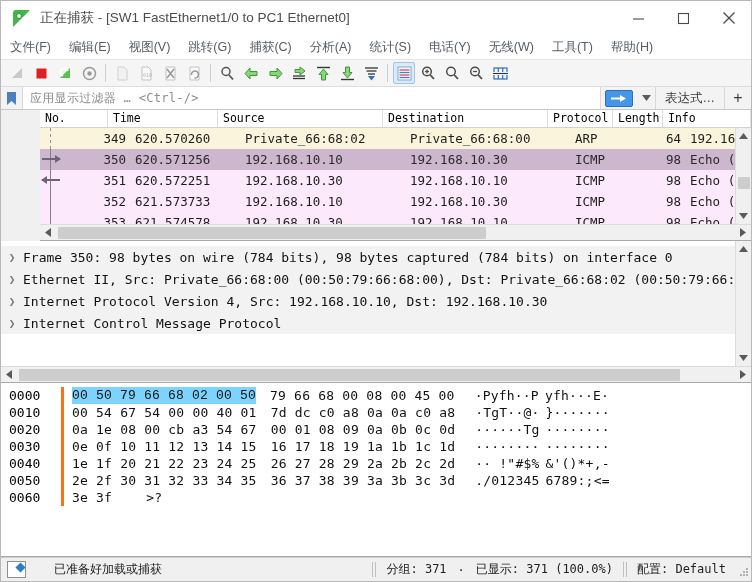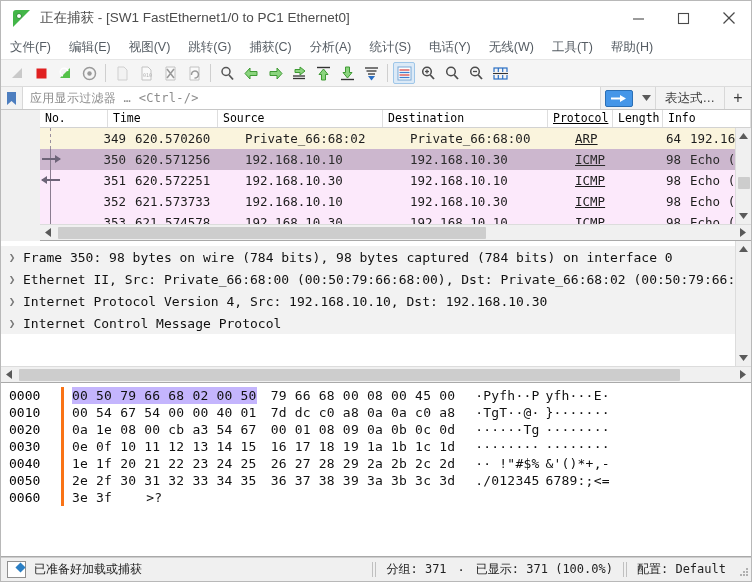--- a/index.html
+++ b/index.html
@@ -212,21 +212,21 @@
     line-height: 17px;
     border-right: 1px solid #dedede;
     box-sizing: border-box;
     overflow: hidden;
     white-space: nowrap;
   }
   .c-no    { width: 68px; }
   .c-time  { width: 110px; }
   .c-src   { width: 165px; }
   .c-dst   { width: 165px; }
-  .c-proto { width: 65px; text-decoration: underline; }
+  .c-proto { width: 65px; }
   .c-len   { width: 50px; }
   .c-info  { flex: 1; }
 
   .pl-rows {
     flex: 1;
     overflow: hidden;
     position: relative;
   }
   .prow {
     height: 21px;
@@ -386,21 +386,21 @@
   .hex-off {
     width: 63px;
     color: #000000;
     padding-left: 8px;
     box-sizing: border-box;
     border-right: 3px solid #f97316;
     margin-right: 8px;
   }
   .hex-bytes { color: #111; letter-spacing: .2px; }
   .hex-ascii { color: #111; margin-left: 20px; letter-spacing: .2px; }
-  .hl { background: #c4b5fd; }
+  .hl { background: #7dd3fc; font-family: Liberation Mono, monospace; }
 
   
   .statusbar {
     height: 23px;
     min-height: 23px;
     background: #f0f0f0;
     display: flex;
     align-items: center;
     border-top: 1px solid #cdcdcd;
     font-size: 12px;
@@ -414,21 +414,21 @@
     position: relative;
     flex:none;
   }
   .sb-icon:after {
     content:'';
     position:absolute; right:0px; top:1px;
     width:9px; height:9px;
     background:#2b7fc4;
     transform: rotate(45deg) scale(.8);
   }
-  .sb-text { flex: 1; white-space: nowrap; font-family:Liberation Serif, serif;}
+  .sb-text { flex: 1; white-space: nowrap; font-family:Liberation Serif, serif;margin-left:20px;}
   .sb-sep { width: 1px; height: 15px; background:#c0c0c0; margin: 0 1px; }
   .sb-sep2 { width: 1px; height: 15px; background:#c0c0c0; margin: 0 1px; }
   .sb-cell {
     padding: 0 9px;
     white-space: nowrap;
     font-family: "DejaVu Sans Mono", monospace;
     font-size: 12px;
   }
   .sb-grip {
     width: 14px; height: 14px;

